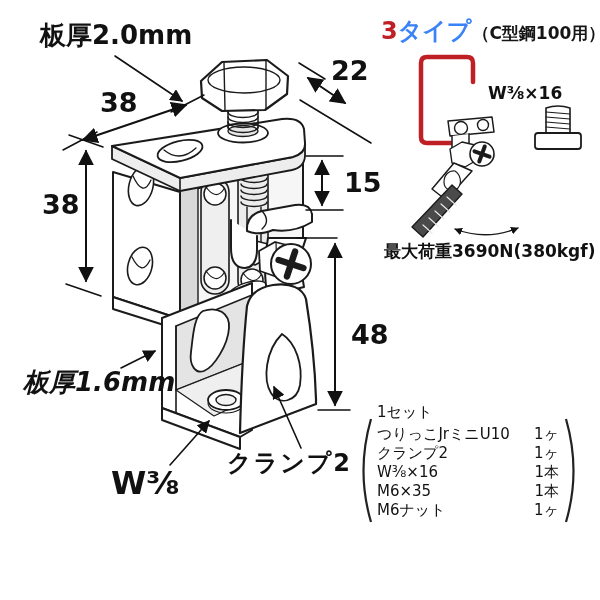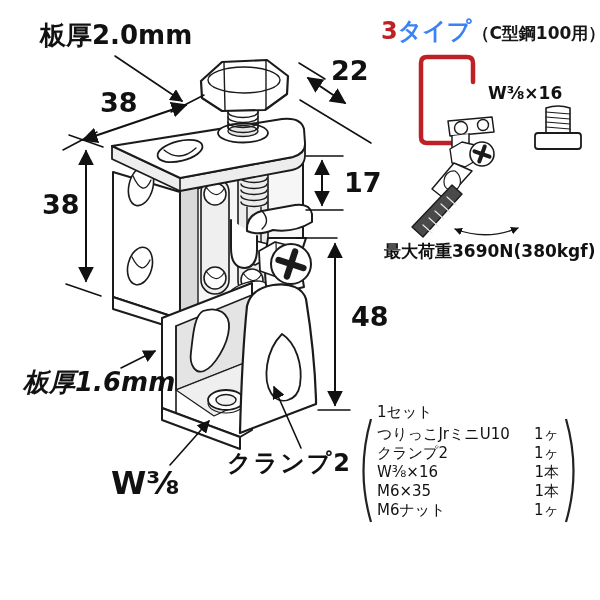--- a/index.html
+++ b/index.html
@@ -201,22 +201,22 @@
   <g stroke="#222" stroke-width="2.2" fill="none">
     <path d="M371,419 Q356,471 371,522"></path>
     <path d="M566,419 Q581,471 566,522"></path>
   </g>
 </svg>
 
 <div class="lbl jp-big" style="left:40px;top:21px;">板厚2.0mm</div>
 <div class="lbl dim" style="left:100px;top:88px;">38</div>
 <div class="lbl dim" style="left:331px;top:56px;">22</div>
 <div class="lbl dim" style="left:42px;top:190px;">38</div>
-<div class="lbl dim" style="left:344px;top:168px;">17</div>
-<div class="lbl dim" style="left:351px;top:302px;">48</div>
+<div class="lbl dim" style="left:344px;top:168px;">15</div>
+<div class="lbl dim" style="left:351px;top:320px;">48</div>
 <div class="lbl jp-big" style="left:23px;top:368px;font-style:italic;">板厚1.6mm</div>
 <div class="lbl w38" style="left:111px;top:466px;">W⅜</div>
 <div class="lbl clampL" style="left:227px;top:450px;">クランプ2</div>
 
 <div class="lbl title" style="left:381px;top:18px;">
   <span class="num">3</span>
       <span class="word">タイプ</span>
       <span class="note">（C型鋼100用）</span>
 </div>
 <div class="lbl boltlbl" style="left:488px;top:84px;">W⅜×16</div>

